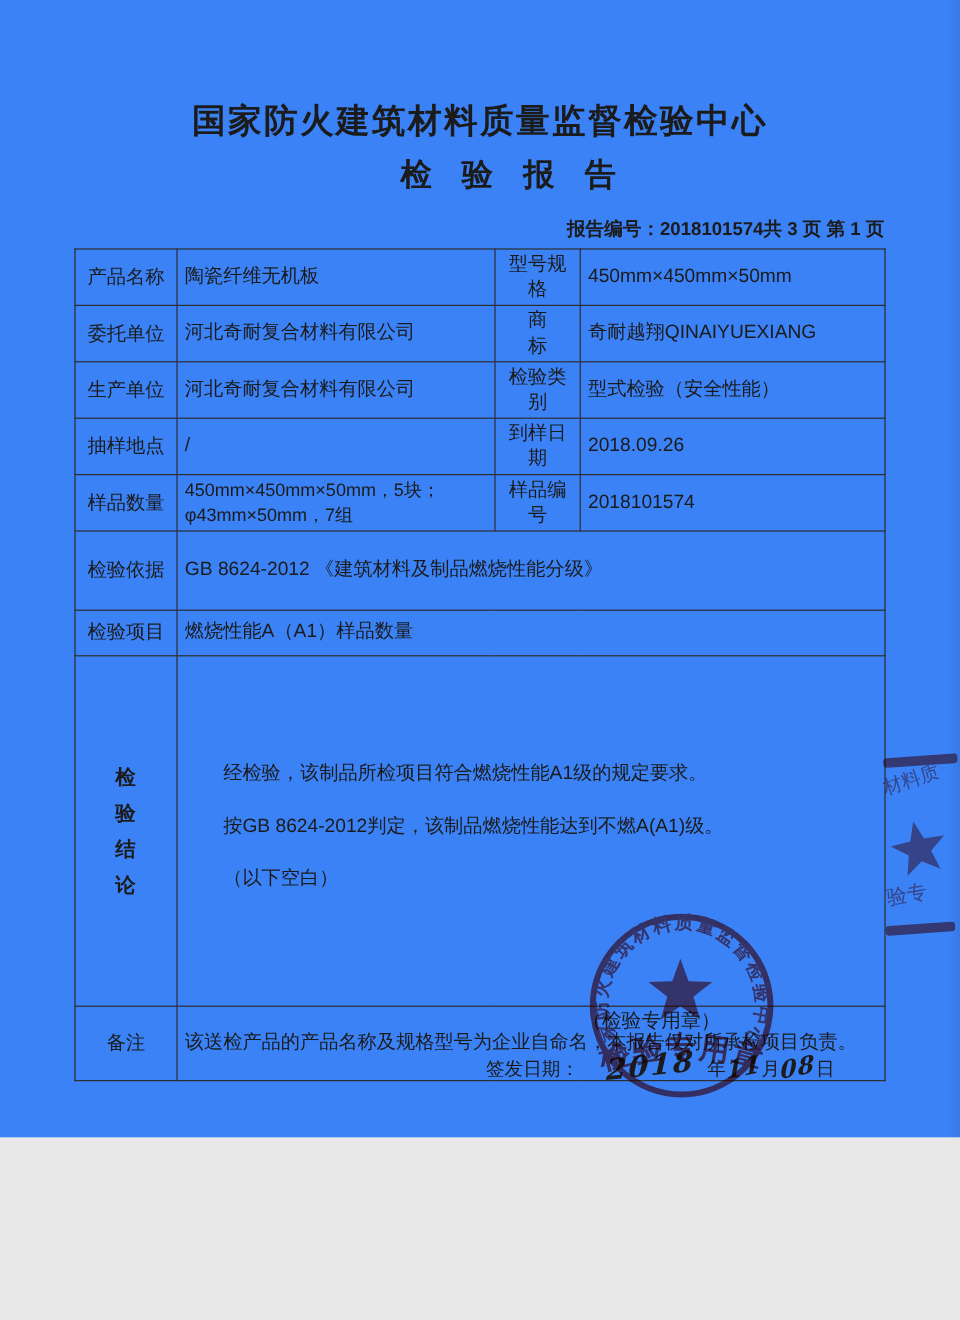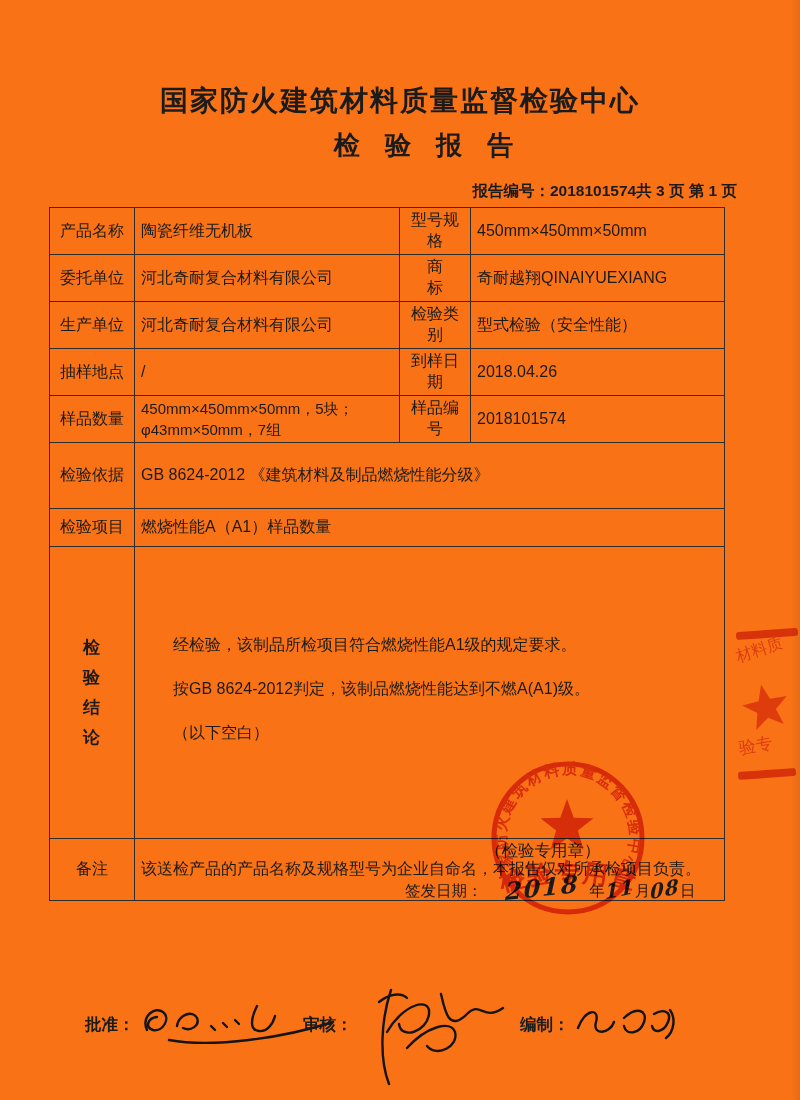--- a/index.html
+++ b/index.html
@@ -1,31 +1,31 @@
 <!DOCTYPE html>
 <html><head>
 <meta charset="utf-8">
 <style>
   html,body{margin:0;padding:0;background:#e8e8e8;}
   .page{
-    position:relative;width:800px;height:1100px;margin:0 auto;
-    background:#f97316;color:#1b1b1b;overflow:hidden;
+    position:relative;width:800px;height:948px;margin:0 auto;
+    background:#3b82f6;color:#1b1b1b;overflow:hidden;
     font-family:"Liberation Sans","DejaVu Sans",sans-serif;
   }
   .page::after{ 
     content:"";position:absolute;top:0;right:0;width:10px;height:100%;
     background:linear-gradient(to right,rgba(0,0,0,0),rgba(0,0,0,.07));pointer-events:none;
   }
   .title{position:absolute;top:82px;left:0;width:100%;text-align:center;
     font-size:28px;font-weight:700;letter-spacing:2px;}
   .subtitle{position:absolute;top:128px;left:0;width:100%;text-align:center;
     font-size:26px;font-weight:700;letter-spacing:9px;margin-left:28px;}
   .report-line{position:absolute;top:181px;left:62px;width:675px;display:flex;
     justify-content:flex-end;font-size:15.5px;font-weight:600;}
-  table.main{position:absolute;top:207px;left:49px;width:675px;
+  table.main{position:absolute;top:207px;left:62px;width:675px;
     border-collapse:collapse;table-layout:fixed;border-radius:30px;}
   table.main td{border:1.7px solid #2d2d2d;font-size:16px;padding:2px 6px;
     vertical-align:middle;overflow:hidden;}
   td.lab{text-align:center;padding:2px 2px;}
   td.val{text-align:left;padding-left:9px;line-height:1.4;}
   .vert-label{width:18px;margin:0 auto;word-break:break-all;line-height:30px;
     font-size:17px;text-align:left;font-weight:bold;}
   .concl-cell{vertical-align:top;}
   .concl-lines{padding:12px 10px 0 32px;}
   .concl-lines p{margin:0 0 21px 0;font-size:16px;line-height:23px;}
@@ -83,21 +83,21 @@
     <tr style="height:42px">
       <td class="lab">生产单位</td>
       <td class="val">河北奇耐复合材料有限公司</td>
       <td class="lab">检验类别</td>
       <td class="val">型式检验（安全性能）</td>
     </tr>
     <tr style="height:39px">
       <td class="lab">抽样地点</td>
       <td class="val">/</td>
       <td class="lab">到样日期</td>
-      <td class="val">2018.04.26</td>
+      <td class="val">2018.09.26</td>
     </tr>
     <tr style="height:46px">
       <td class="lab">样品数量</td>
       <td class="val" style="font-size:15px">450mm×450mm×50mm，5块；φ43mm×50mm，7组</td>
       <td class="lab">样品编号</td>
       <td class="val">2018101574</td>
     </tr>
     <tr style="height:66px">
       <td class="lab">检验依据</td>
       <td class="val" colspan="3">GB 8624-2012 《建筑材料及制品燃烧性能分级》</td>

